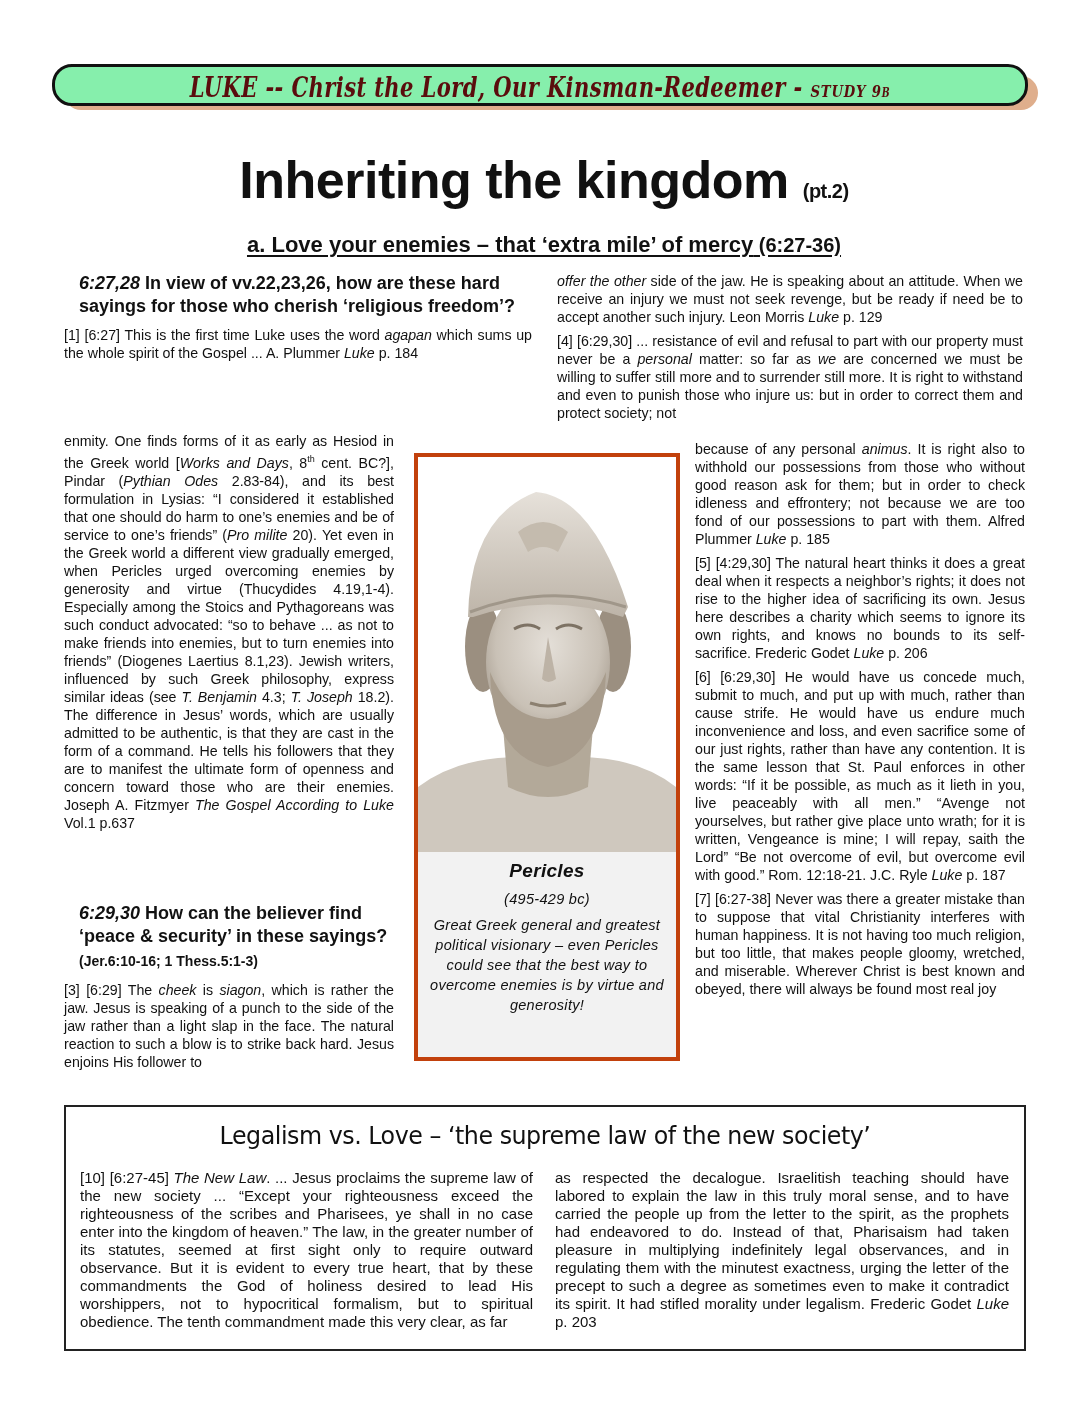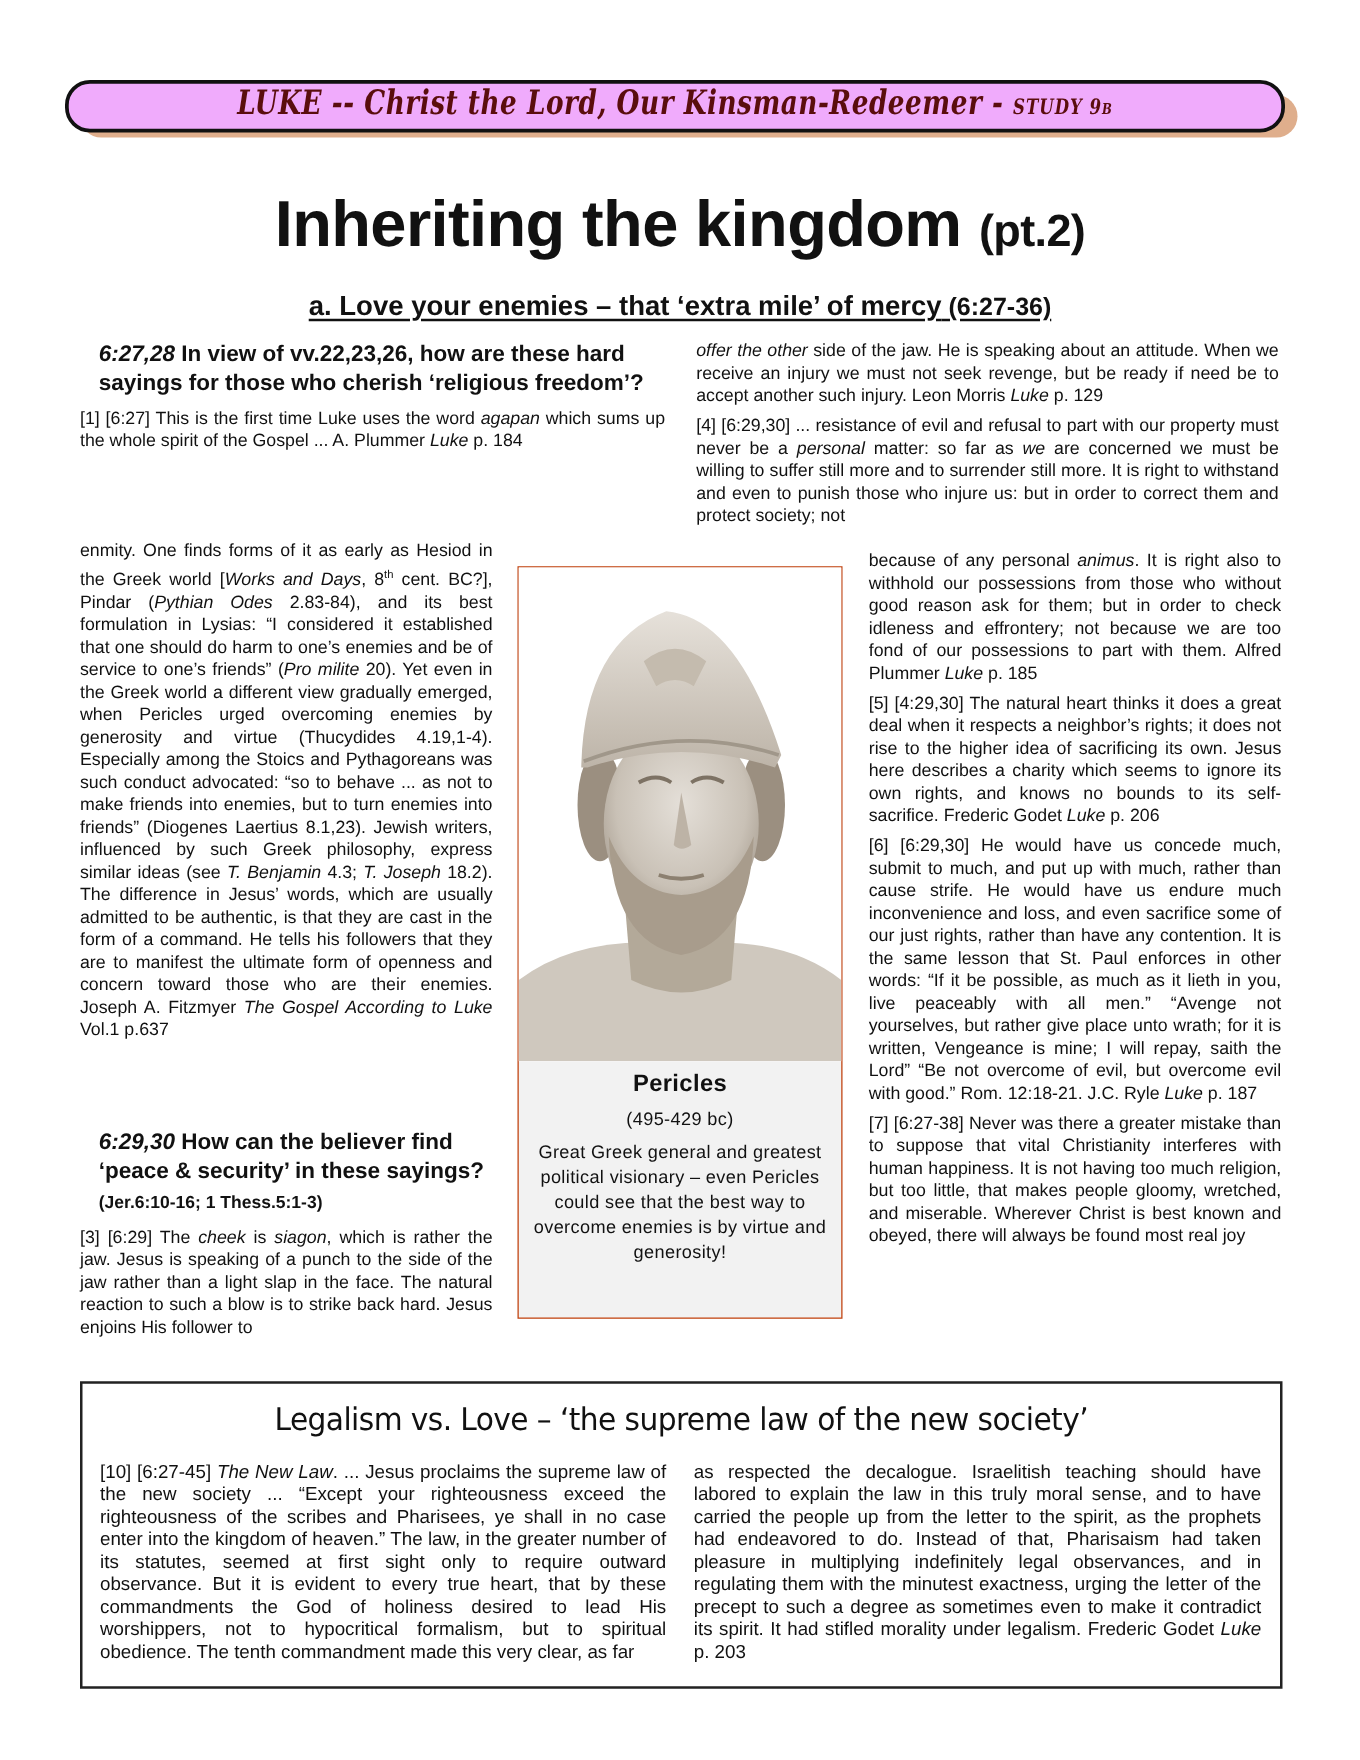--- a/index.html
+++ b/index.html
@@ -3,50 +3,50 @@
 <meta charset="utf-8">
 <style>
   html, body { margin: 0; padding: 0; background: #ffffff; }
   body { width: 1088px; height: 1408px; position: relative; overflow: hidden;
          font-family: "Liberation Sans", sans-serif; color: #111; }
 
   
   .banner-shadow { position: absolute; left: 64px; top: 76px; width: 974px; height: 34px;
                    background: #dfae8c; border-radius: 18px; }
   .banner { position: absolute; left: 52px; top: 64px; width: 970px; height: 36px;
-            background: #f0abfc; border: 3px solid #111; border-radius: 20px;
-            display: flex; align-items: flex-start; justify-content: center; }
+            background: #86efac; border: 3px solid #111; border-radius: 20px;
+            display: flex; align-items: flex-end; justify-content: center; }
   .banner-text { font-family: "DejaVu Serif", serif; font-style: italic; font-weight: bold;
                  font-size: 27px; color: #5a0d0d; letter-spacing: 0.5px;
                  transform: scaleX(0.78); white-space: nowrap; }
   .banner-study { font-size: 17px; font-variant: small-caps; letter-spacing: 1px; }
 
   .title { position: absolute; left: 0; top: 150px; width: 1088px; text-align: center;
            font-weight: bold; font-size: 52px; letter-spacing: -0.5px; }
-  .title .pt { font-size: 36px; text-align: right; }
+  .title .pt { font-size: 20px; text-align: right; }
 
   .subtitle { position: absolute; left: 0; top: 232px; width: 1088px; text-align: center;
               font-weight: bold; font-size: 22px; }
   .subtitle span.u { text-decoration: underline; text-underline-offset: 3px; }
   .subtitle .ref { font-size: 20px; }
 
   .col { position: absolute; font-size: 14.2px; line-height: 18px; text-align: justify; }
   .col p { margin: 0 0 6px 0; }
   .qhead { font-weight: bold; font-size: 18px; line-height: 23px; margin: 0 0 8px 15px; text-align: left; }
   .qhead .ref { font-size: 14px; }
 
   .c1 { left: 64px; top: 272px; width: 468px; }
   .c1b { left: 64px; top: 432px; width: 330px; }
   .c1c { left: 64px; top: 902px; width: 330px; }
   .c2 { left: 557px; top: 272px; width: 466px; }
   .c2b { left: 695px; top: 440px; width: 330px; }
 
   
   .figure { position: absolute; left: 414px; top: 453px; width: 258px; height: 600px;
-            border: 1px solid #c2410c; background: #f2f2f2; }
+            border: 4px solid #c2410c; background: #f2f2f2; font-style: italic; }
   .figure .photo { position: absolute; left: 0; top: 0; width: 258px; height: 395px; background: #fff; overflow: hidden; }
   .figure .caption { position: absolute; left: 8px; top: 404px; width: 242px; text-align: center;
                      font-size: 14.5px; line-height: 20px; letter-spacing: 0.3px; }
   .figure .cap-name { font-weight: bold; font-size: 19px; margin-bottom: 8px; }
   .figure .cap-dates { margin-bottom: 6px; }
 
   
   .box { position: absolute; left: 64px; top: 1105px; width: 958px; height: 242px;
          border: 2px solid #222; }
   .box-title { position: absolute; left: 0; top: 14px; width: 958px; text-align: center;

